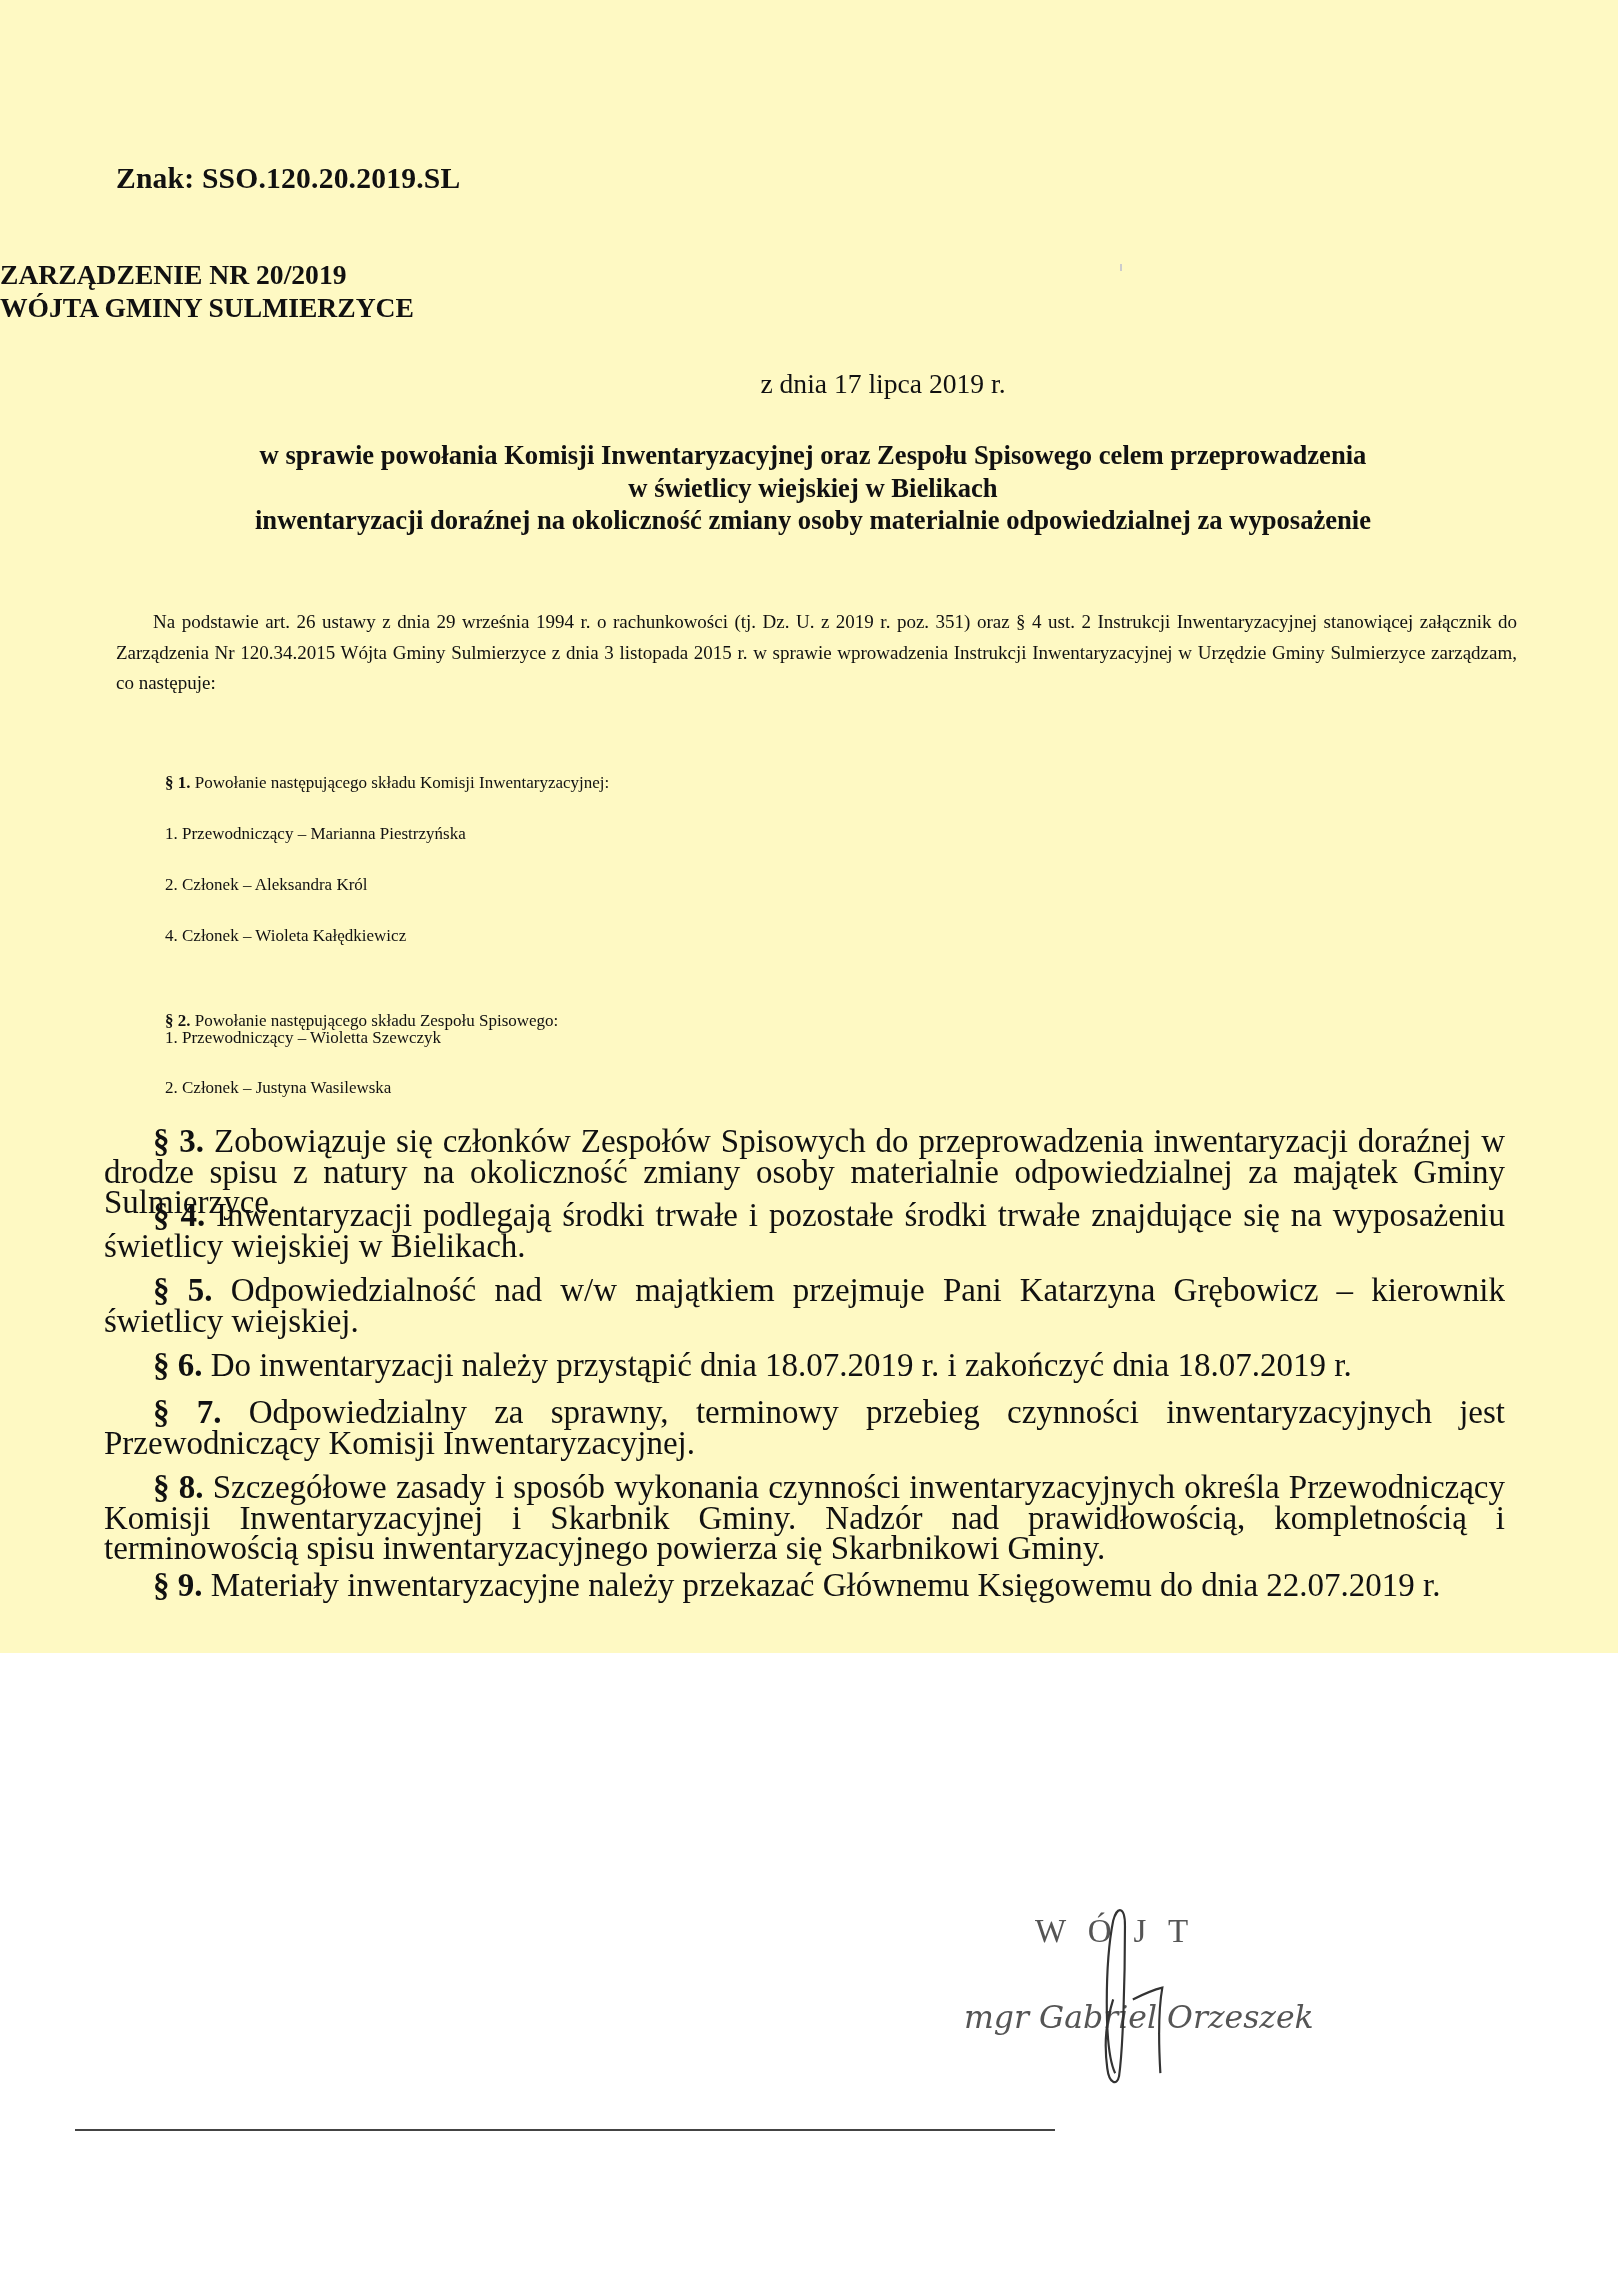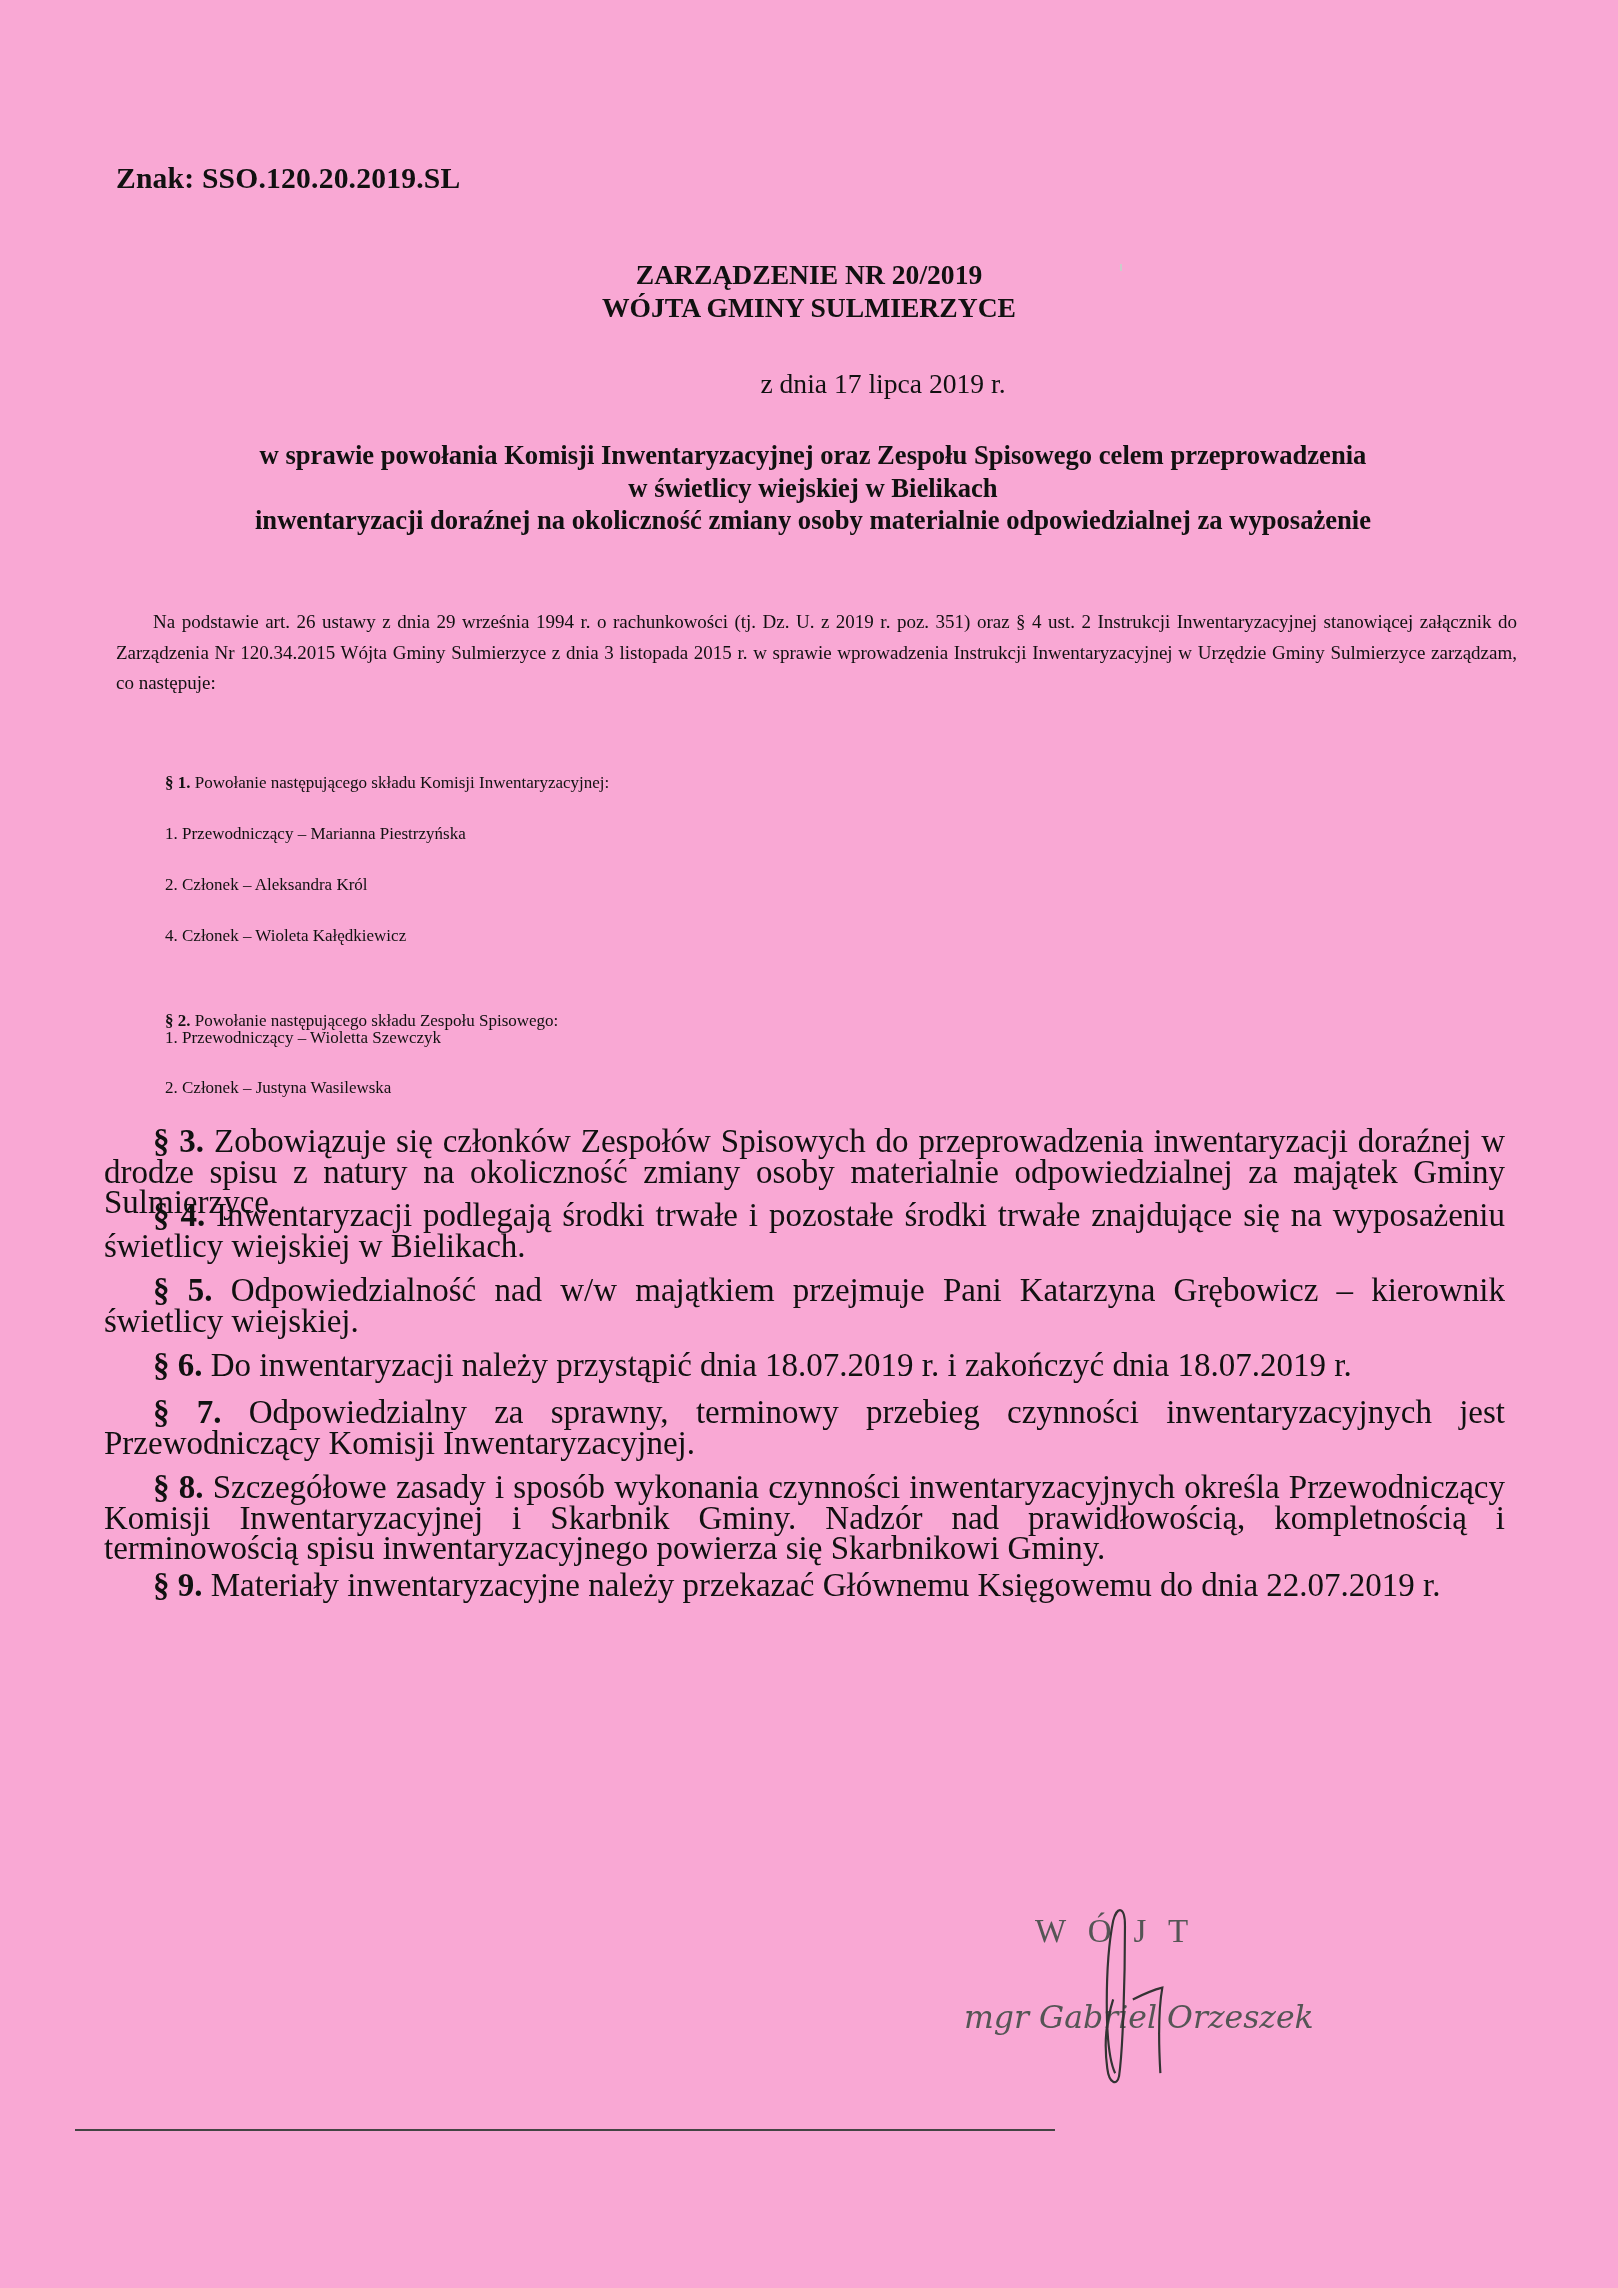--- a/index.html
+++ b/index.html
@@ -12,38 +12,37 @@
       height: 2288px;
       position: relative;
       overflow: hidden;
       font-family: "Liberation Serif", "DejaVu Serif", serif;
       color: #111111;
     }
     .page {
       position: absolute;
       left: 0; top: 0;
       width: 1618px;
-      height: 2288px;
-      background: #f9a8d4;
+      height: 1653px;
+      background: #fef9c3;
     }
     .znak {
       position: absolute;
       left: 116px;
       top: 162px;
       font-size: 29.6px;
       font-weight: bold;
       letter-spacing: 0.2px;
       white-space: nowrap;
     }
     .title-block {
       position: absolute;
       left: 0;
       width: 1618px;
       top: 258px;
-      text-align: center;
       font-weight: bold;
       font-size: 27.6px;
       line-height: 33px;
     }
     .title-block div { white-space: nowrap; }
     .date-line {
       position: absolute;
       left: 0;
       width: 1618px;
       top: 368px;

